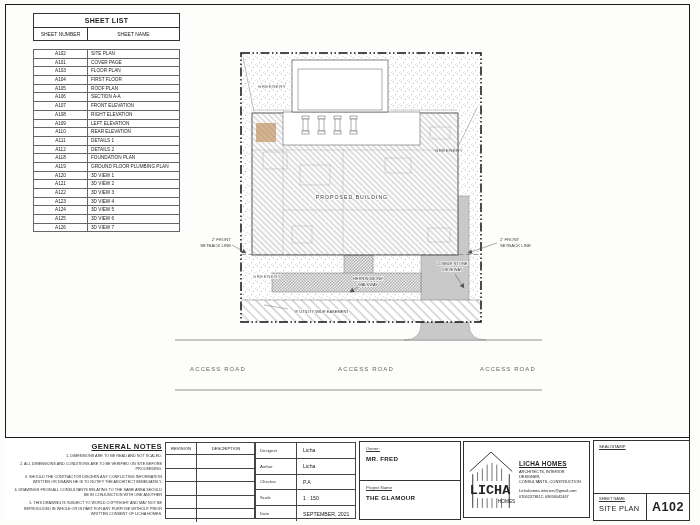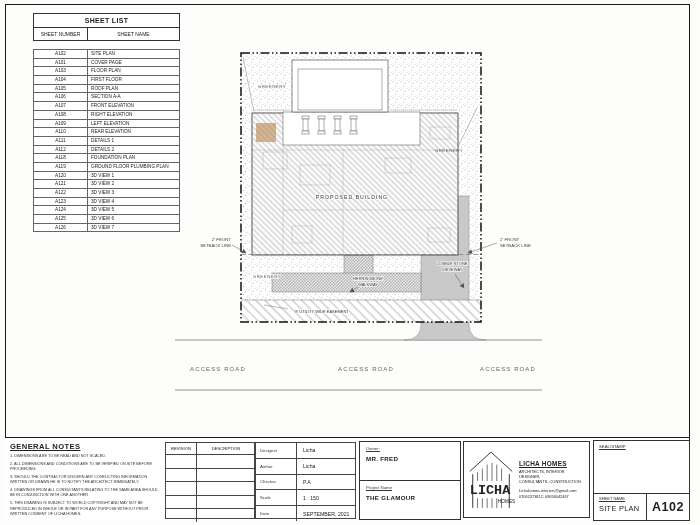--- a/index.html
+++ b/index.html
@@ -17,21 +17,21 @@
   .sl-head .c2{flex:1;text-align:center;}
   .sl-gap{height:8px;}
   .sl-row{display:flex;border:.6px solid #666;border-top:none;height:7.7px;line-height:7.8px;font-size:4.7px;}
   .sl-row.first{border-top:.6px solid #666;}
   .sl-row .c1{width:53px;border-right:.6px solid #666;text-align:center;}
   .sl-row .c2{flex:1;padding-left:3px;white-space:nowrap;overflow:hidden;}
 
   
   .titleblock{position:absolute;left:5px;top:437px;width:684px;height:83px;
         border-top:1.2px solid #1a1a1a;background:#fff;font-size:4.2px;}
-  .notes{position:absolute;left:5px;top:4px;width:152px;}
+  .notes{position:absolute;left:5px;top:4px;width:152px;text-align:right;}
   .notes-title{font-size:7.6px;font-weight:bold;text-decoration:underline;letter-spacing:.4px;margin-bottom:3px;}
   .note{font-size:3.8px;line-height:1.4;margin-bottom:2.5px;color:#333;}
 
   .rev{position:absolute;left:160px;top:4px;width:89px;height:75px;border:.8px solid #444;}
   .rev-head{display:flex;height:11px;line-height:11px;border-bottom:.8px solid #444;font-size:4.2px;}
   .rev-head .r1{width:30px;border-right:.8px solid #444;text-align:center;}
   .rev-head .r2{flex:1;text-align:center;}
   .rev-row{display:flex;height:12.5px;border-bottom:.8px solid #444;}
   .rev-row:last-child{border-bottom:none;}
   .rev-row .r1{width:30px;border-right:.8px solid #444;}

